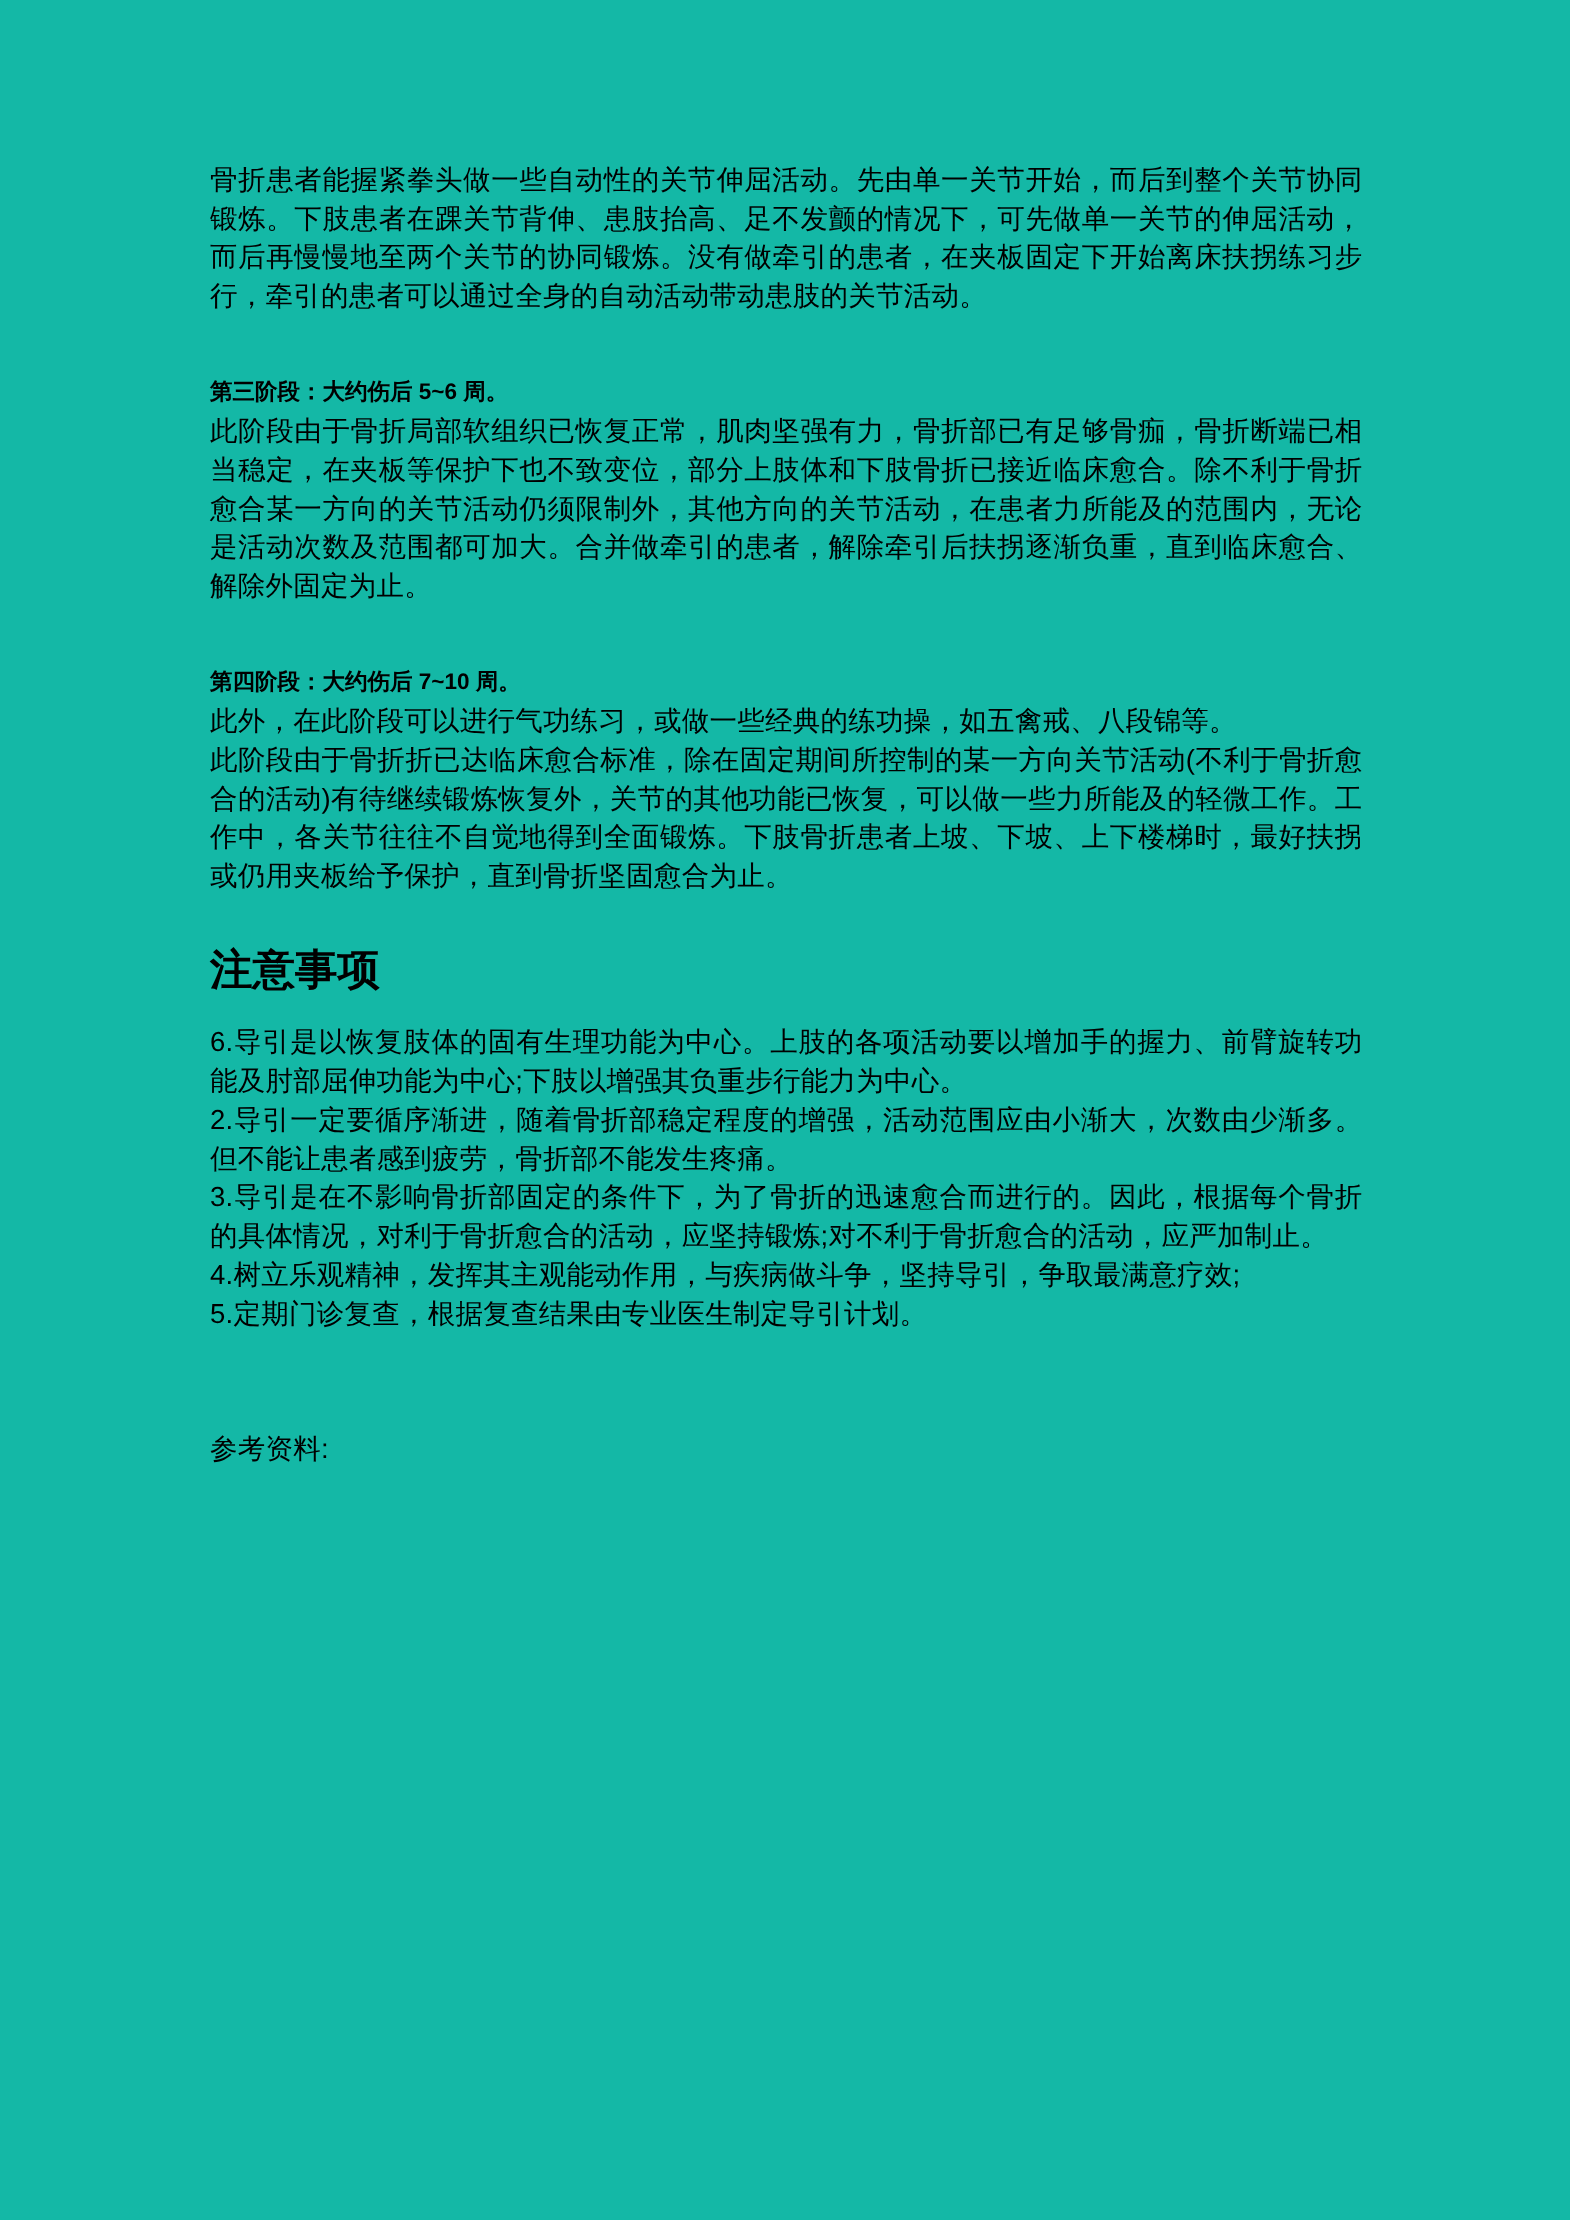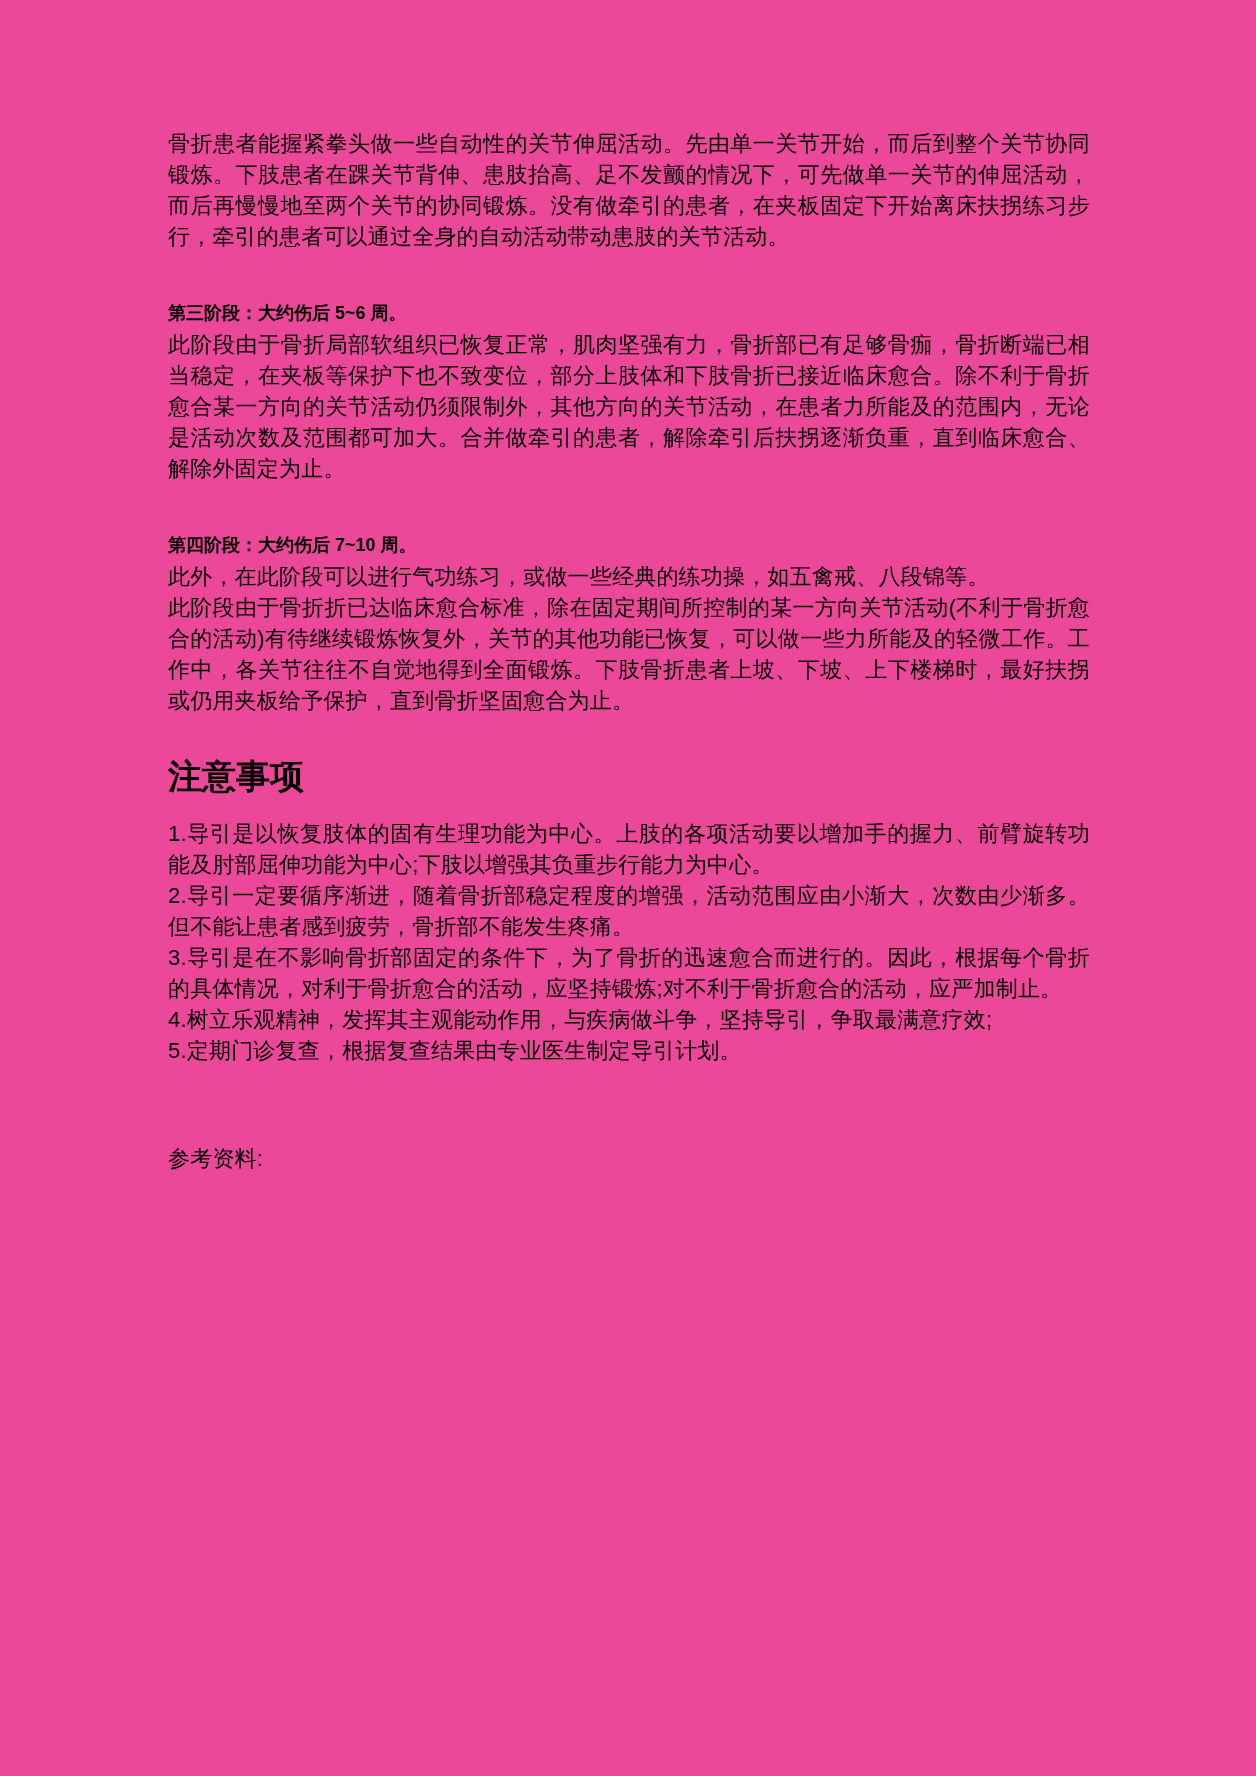--- a/index.html
+++ b/index.html
@@ -4,21 +4,21 @@
 <style>
   html, body {
     margin: 0;
     padding: 0;
     background: #ffffff;
   }
   .page {
     position: relative;
     width: 1256px;
     height: 1776px;
-    background: #ec4899;
+    background: #14b8a6;
     color: #000000;
     font-family: "Liberation Sans", "DejaVu Sans", sans-serif;
     overflow: hidden;
     box-sizing: border-box;
   }
   .content {
     position: absolute;
     left: 168px;
     top: 128px;
     width: 922px;
@@ -58,21 +58,21 @@
 
     <h3 class="section-heading">第三阶段：大约伤后 5~6 周。</h3>
     <p class="body-text">此阶段由于骨折局部软组织已恢复正常，肌肉坚强有力，骨折部已有足够骨痂，骨折断端已相当稳定，在夹板等保护下也不致变位，部分上肢体和下肢骨折已接近临床愈合。除不利于骨折愈合某一方向的关节活动仍须限制外，其他方向的关节活动，在患者力所能及的范围内，无论是活动次数及范围都可加大。合并做牵引的患者，解除牵引后扶拐逐渐负重，直到临床愈合、解除外固定为止。</p>
 
     <h3 class="section-heading">第四阶段：大约伤后 7~10 周。</h3>
     <p class="body-text">此外，在此阶段可以进行气功练习，或做一些经典的练功操，如五禽戒、八段锦等。</p>
     <p class="body-text">此阶段由于骨折折已达临床愈合标准，除在固定期间所控制的某一方向关节活动(不利于骨折愈合的活动)有待继续锻炼恢复外，关节的其他功能已恢复，可以做一些力所能及的轻微工作。工作中，各关节往往不自觉地得到全面锻炼。下肢骨折患者上坡、下坡、上下楼梯时，最好扶拐或仍用夹板给予保护，直到骨折坚固愈合为止。</p>
 
     <h1 class="notes-title">注意事项</h1>
 
-    <p class="body-text">1.导引是以恢复肢体的固有生理功能为中心。上肢的各项活动要以增加手的握力、前臂旋转功能及肘部屈伸功能为中心;下肢以增强其负重步行能力为中心。</p>
+    <p class="body-text">6.导引是以恢复肢体的固有生理功能为中心。上肢的各项活动要以增加手的握力、前臂旋转功能及肘部屈伸功能为中心;下肢以增强其负重步行能力为中心。</p>
     <p class="body-text">2.导引一定要循序渐进，随着骨折部稳定程度的增强，活动范围应由小渐大，次数由少渐多。但不能让患者感到疲劳，骨折部不能发生疼痛。</p>
     <p class="body-text">3.导引是在不影响骨折部固定的条件下，为了骨折的迅速愈合而进行的。因此，根据每个骨折的具体情况，对利于骨折愈合的活动，应坚持锻炼;对不利于骨折愈合的活动，应严加制止。</p>
     <p class="body-text">4.树立乐观精神，发挥其主观能动作用，与疾病做斗争，坚持导引，争取最满意疗效;</p>
     <p class="body-text">5.定期门诊复查，根据复查结果由专业医生制定导引计划。</p>
 
     <div class="refs">
       <p class="body-text">参考资料:</p>
     </div>
 
   </div>

